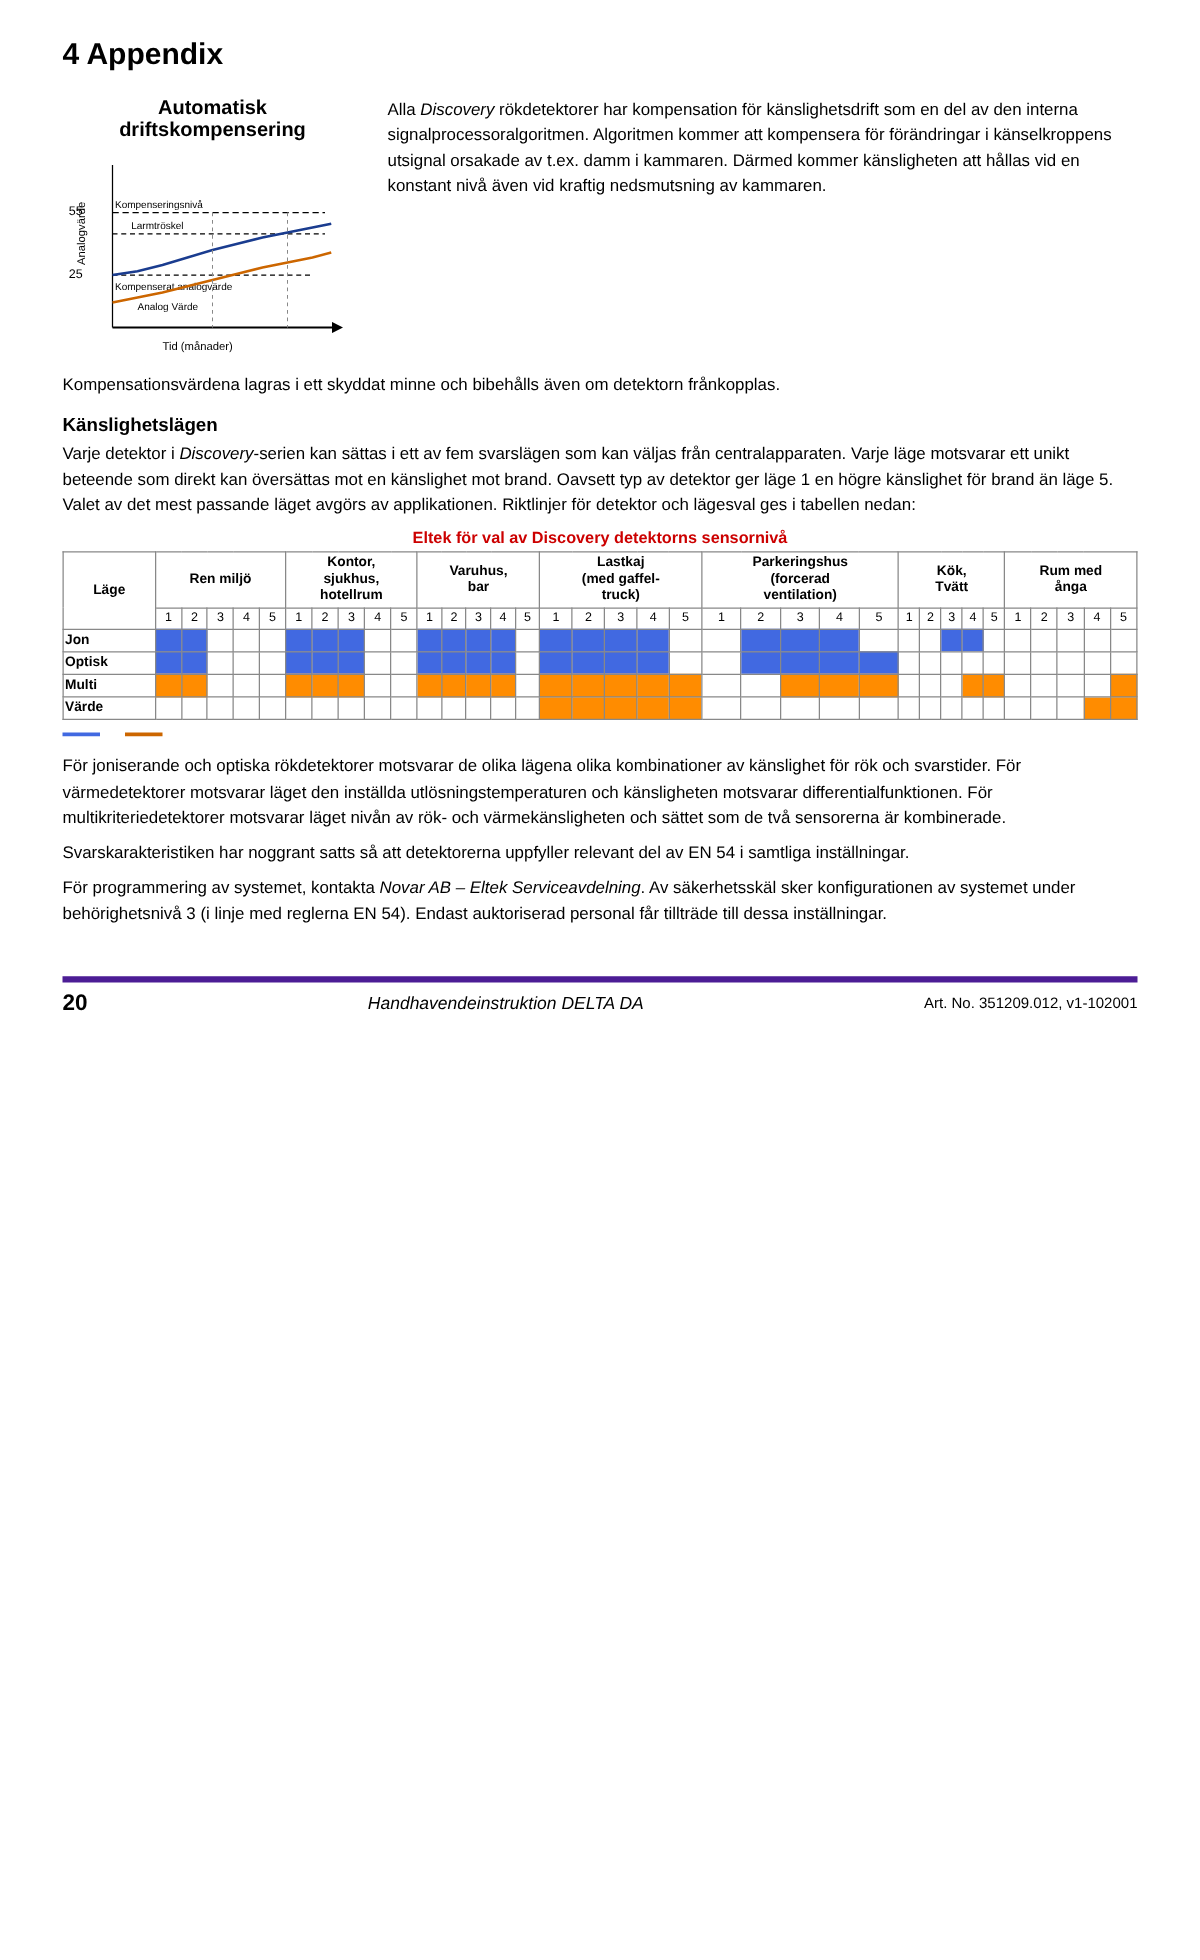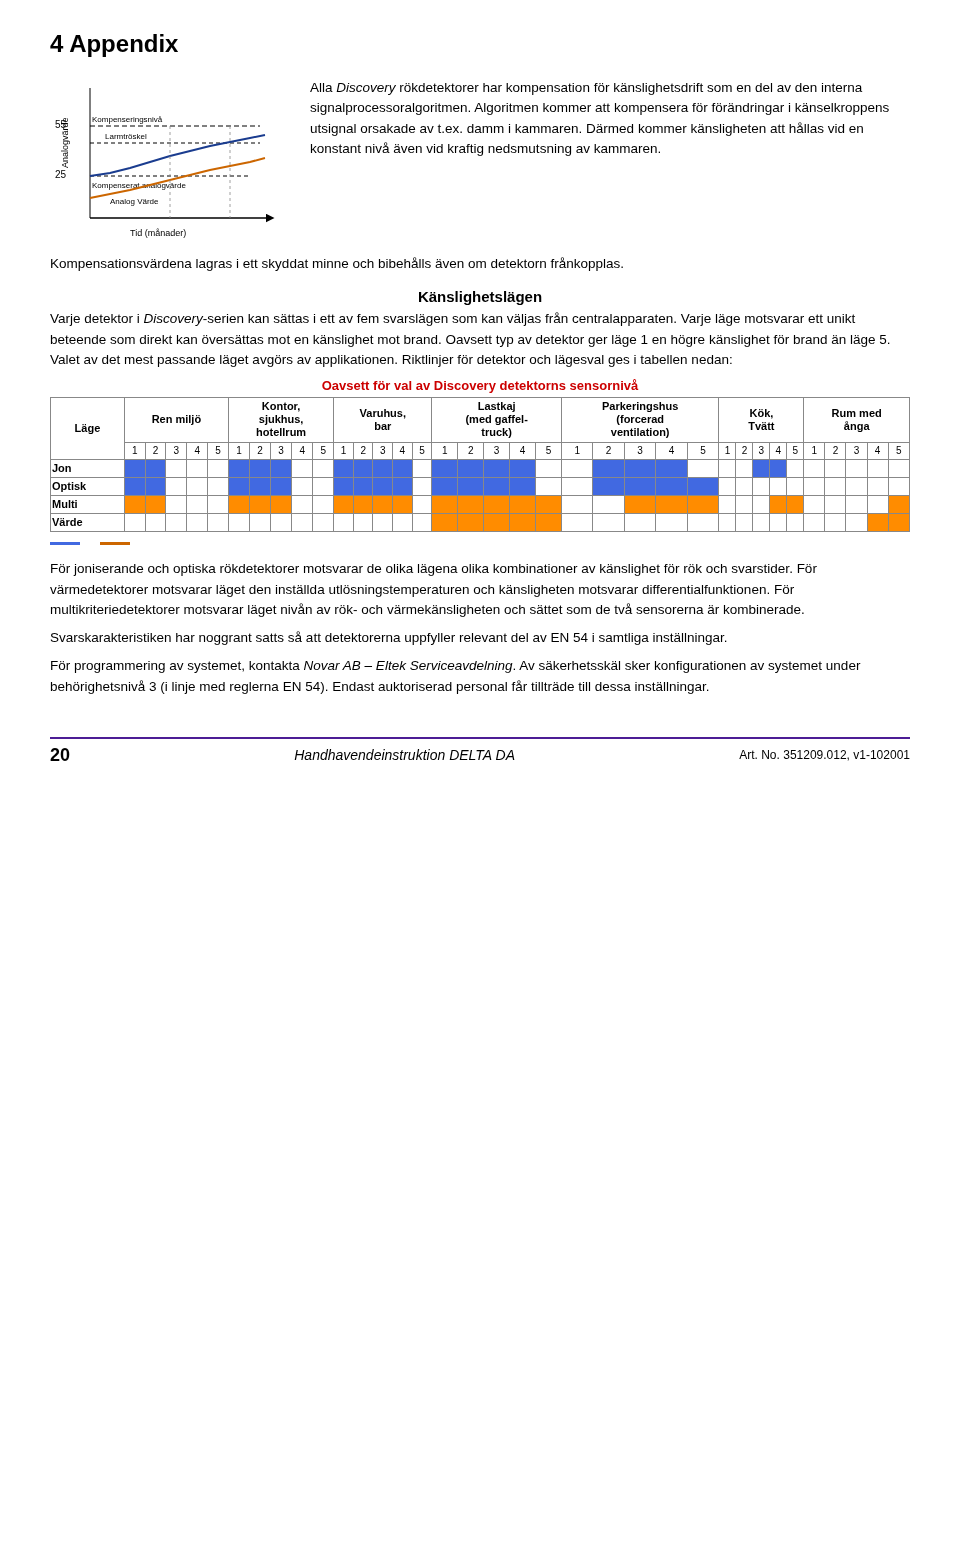--- a/index.html
+++ b/index.html
@@ -40,21 +40,20 @@
       height: 160px;
     }
     .chart-svg {
       width: 100%;
       height: 100%;
     }
     .section-heading {
       font-size: 15px;
       font-weight: bold;
       margin: 14px 0 4px 0;
-      text-align: center;
     }
     .body-text {
       font-size: 13.5px;
       line-height: 1.5;
       margin-bottom: 8px;
     }
     .body-text-full {
       font-size: 13.5px;
       line-height: 1.5;
       margin-bottom: 8px;
@@ -107,21 +106,21 @@
       text-align: left !important;
       font-weight: bold;
       padding-left: 3px;
       white-space: nowrap;
     }
 
     .page-footer {
       display: flex;
       justify-content: space-between;
       align-items: center;
-      border-top: 2px solid #4c1d95;
+      border-top: 5px solid #4c1d95;
       margin-top: 40px;
       padding-top: 6px;
       font-size: 13px;
     }
     .footer-left { font-size: 18px; font-weight: bold; }
     .footer-center { font-style: italic; font-size: 14px; }
     .footer-right { font-size: 12px; }
 
     .legend-area {
       display: flex;
@@ -146,20 +145,21 @@
       background: #cc6600;
     }
   </style>
 </head>
 <body>
 
 <div class="page-header">4 Appendix</div>
 
 <div class="content-area">
   <div class="left-chart-area">
+    <div class="chart-title">Automatisk driftskompensering</div>
     <div class="chart-container">
       <svg class="chart-svg" viewBox="0 0 240 160" xmlns="http://www.w3.org/2000/svg">
 
         <line x1="40" y1="10" x2="40" y2="140" stroke="#000" stroke-width="1"></line>
 
         <line x1="40" y1="140" x2="220" y2="140" stroke="#000" stroke-width="1.5" marker-end="url(#arrow)"></line>
         <defs>
           <marker id="arrow" markerWidth="6" markerHeight="6" refX="3" refY="3" orient="auto">
             <path d="M0,0 L6,3 L0,6 Z" fill="#000"></path>
           </marker>
@@ -201,21 +201,21 @@
 </div>
 
 <p class="body-text-full">Kompensationsvärdena lagras i ett skyddat minne och bibehålls även om detektorn frånkopplas.</p>
 
 <div class="section-heading">Känslighetslägen</div>
 
 <p class="body-text-full">
   Varje detektor i <span class="italic">Discovery</span>-serien kan sättas i ett av fem svarslägen som kan väljas från centralapparaten. Varje läge motsvarar ett unikt beteende som direkt kan översättas mot en känslighet mot brand. Oavsett typ av detektor ger läge 1 en högre känslighet för brand än läge 5. Valet av det mest passande läget avgörs av applikationen. Riktlinjer för detektor och lägesval ges i tabellen nedan:
 </p>
 
-<div class="table-title">Oavsett för val av Discovery detektorns sensornivå</div>
+<div class="table-title">Eltek för val av Discovery detektorns sensornivå</div>
 
 <table class="sensor-table">
   <thead>
     <tr class="header-row">
       <th rowspan="2">Läge</th>
       <th colspan="5" class="col-renmiljo">Ren miljö</th>
       <th colspan="5" class="col-kontor">Kontor,<br>sjukhus,<br>hotellrum</th>
       <th colspan="5" class="col-varuhus">Varuhus,<br>bar</th>
       <th colspan="5" class="col-lastkaj">Lastkaj<br>(med gaffel-<br>truck)</th>
       <th colspan="5" class="col-parkering">Parkeringshus<br>(forcerad<br>ventilation)</th>

